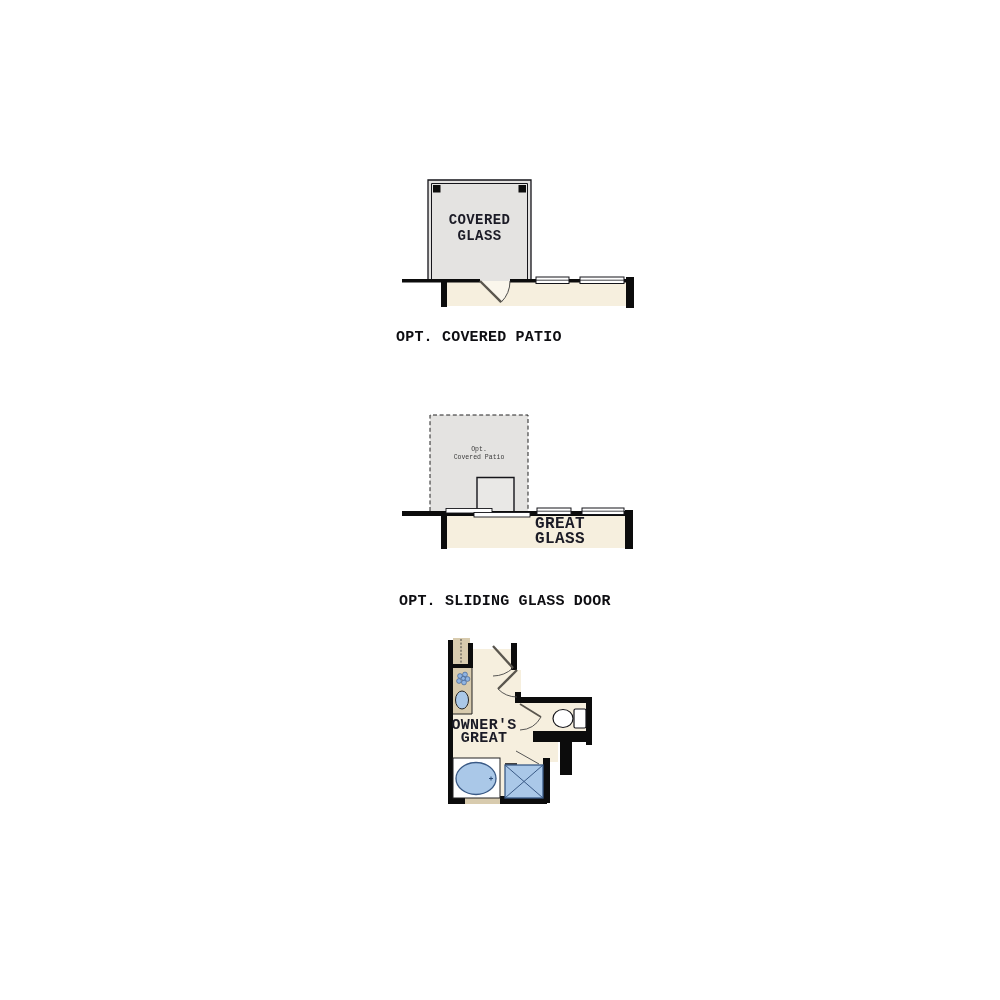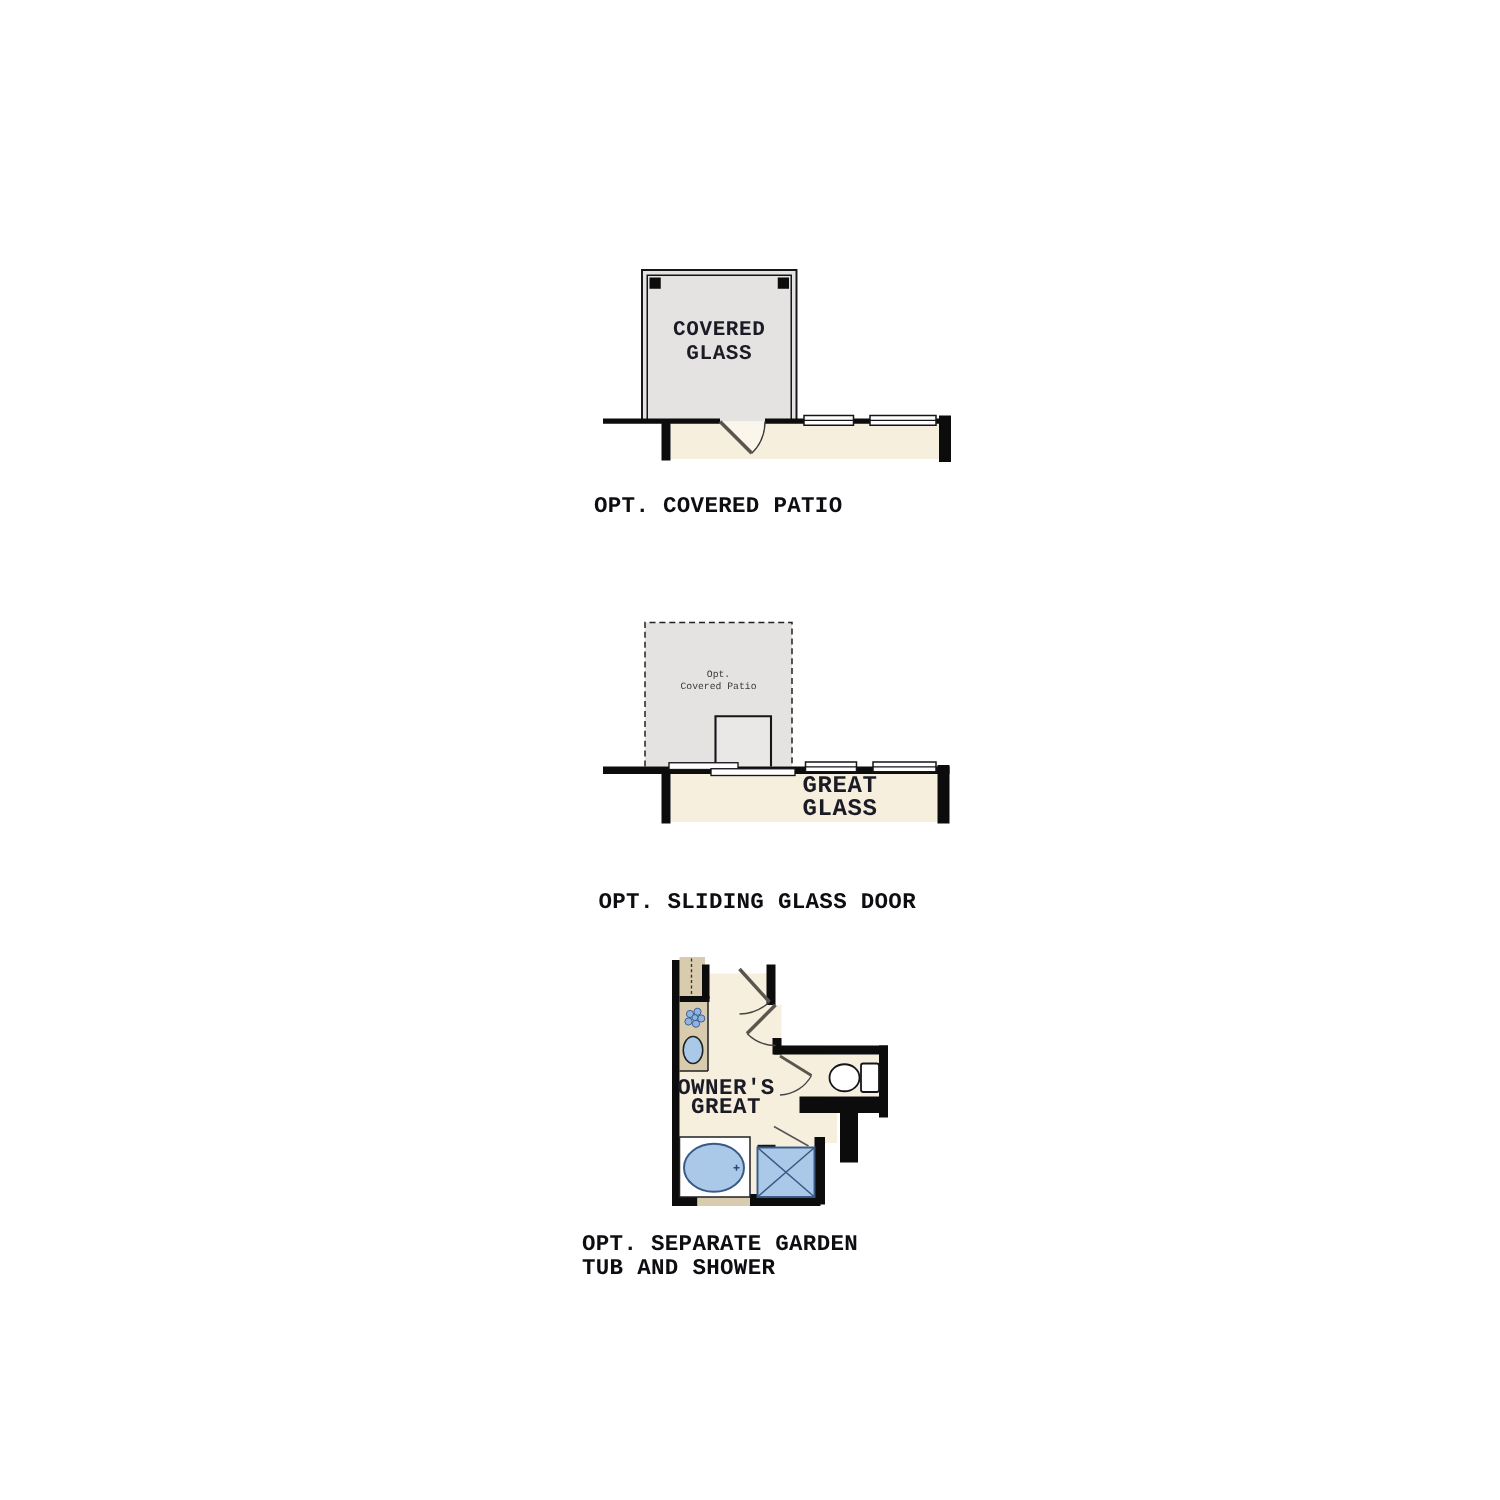--- a/index.html
+++ b/index.html
@@ -179,18 +179,14 @@
       <path d="M505,764 L517,764" stroke="#15151a" stroke-width="1.6" fill="none"></path>
       <path d="M516,751 L539,764" stroke="#555555" stroke-width="1" fill="none"></path>
       <rect x="505" y="765" width="38" height="33" fill="#aac8e8" stroke="#3a5a86" stroke-width="1.3"></rect>
       <path d="M505,765 L543,798 M543,765 L505,798" stroke="#3a5a86" stroke-width="1" fill="none"></path>
     </g>
   </svg>
   <div class="room-label lbl-owners">
     <div>OWNER'S</div>
     <div>GREAT</div>
   </div>
-  <div class="caption" style="left:388px;top:822px;width:212px;">
-    <div>OPT. SEPARATE GARDEN</div>
-    <div>TUB AND SHOWER</div>
-  </div>
 
 </div>
 
 </body></html>

